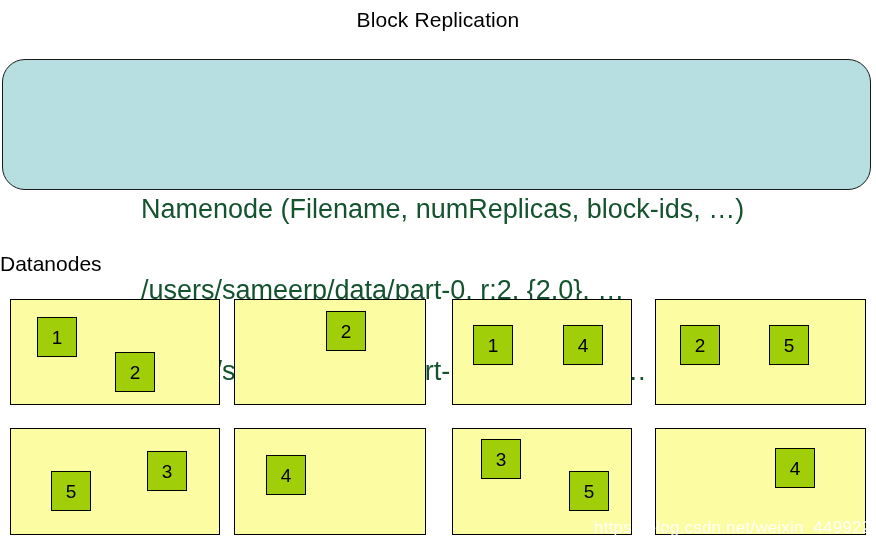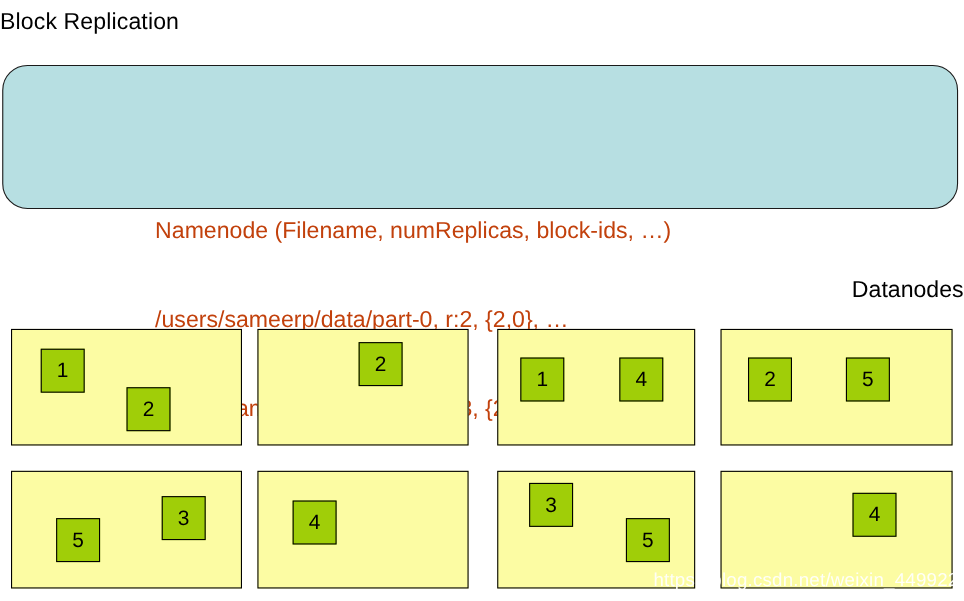--- a/index.html
+++ b/index.html
@@ -19,20 +19,21 @@
     width: 876px;
     height: 546px;
   }
 
   
   .diagram-title {
     position: absolute;
     left: 0;
     top: 8px;
     width: 876px;
+    text-align: center;
     font-size: 21px;
     color: #000000;
     letter-spacing: 0.1px;
   }
 
   
   .namenode-box {
     position: absolute;
     left: 2px;
     top: 59px;
@@ -40,36 +41,36 @@
     height: 131px;
     box-sizing: border-box;
     background: #b7dfe2;
     border: 1.6px solid #1a1a1a;
     border-radius: 23px;
   }
   .namenode-lines {
     position: absolute;
     left: 138px;
     top: 82px;
-    font-size: 21px;
+    font-size: 27px;
     line-height: 27px;
-    color: #c2410c;
+    color: #14532d;
     white-space: pre;
   }
   .namenode-lines .nn-line {
     display: block;
   }
 
   
   .datanodes-title {
     position: absolute;
     left: 0;
     top: 252px;
     width: 876px;
-    text-align: right;
+    text-align: left;
     font-size: 21px;
     color: #000000;
   }
 
   
   .datanode {
     position: absolute;
     box-sizing: border-box;
     background: #fcfca3;
     border: 1.6px solid #000000;

